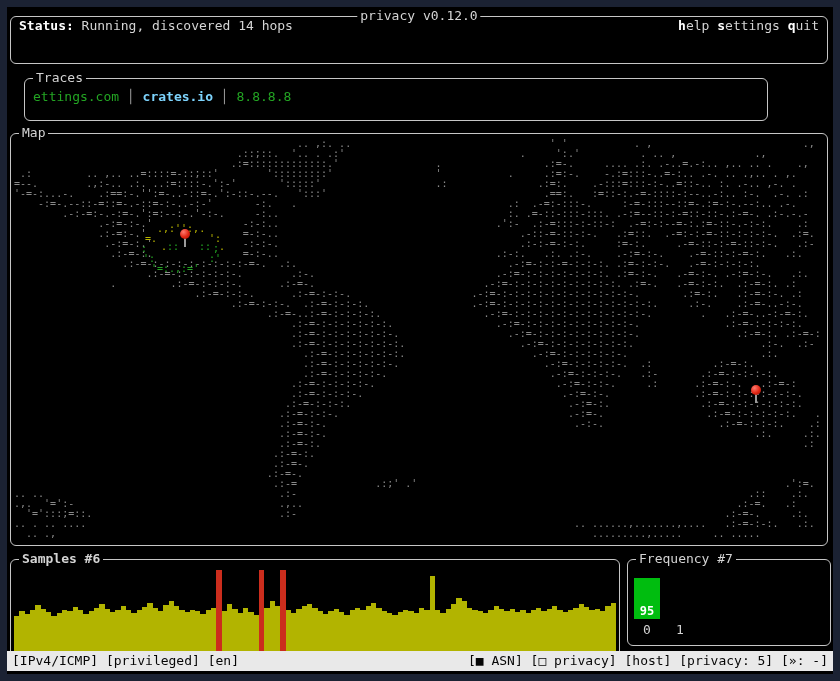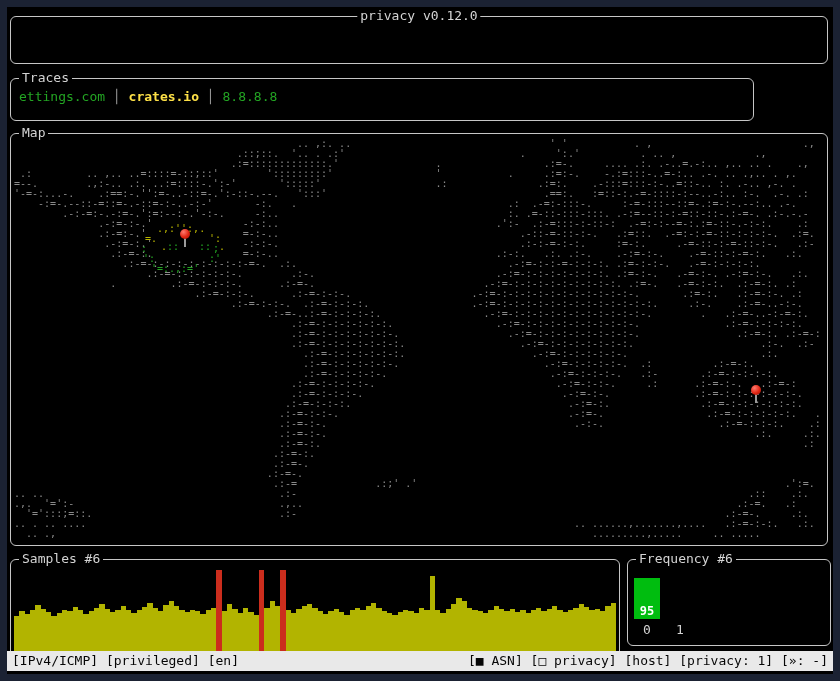--- a/index.html
+++ b/index.html
@@ -13,41 +13,41 @@
 
   
   #header { left:3px; top:9px; width:818px; height:48px; }
   .hrow { display:flex; justify-content:space-between; padding:0 8px; font-size:13px; line-height:18px; white-space:pre; }
   .hrow:first-child { margin-top:4px; }
   .lbl { font-weight:bold; color:#ffffff; }
   .menu span.mi { color:#d4d4d4; }
   .menu b { color:#fff; }
 
   
-  #traces { left:3px; top:71px; width:744px; height:43px; }
+  #traces { left:17px; top:71px; width:744px; height:43px; }
   #traces .content { padding:10px 8px 0 8px; font-size:13px; white-space:pre; }
   .trace { color:#23a523; }
-  .trace.sel { color:#fde047; font-weight:bold; }
+  .trace.sel { color:#7dd3fc; font-weight:bold; }
   .sep { color:#9a9a9a; }
 
   
   #map { left:3px; top:126px; width:818px; height:413px; }
   #map-art { position:absolute; left:3px; top:5px; font-size:10px; line-height:10px; letter-spacing:0; color:#8a8a8a; white-space:pre; }
   .ovl { position:absolute; font-size:10px; line-height:10px; white-space:pre; }
   .ovl.g { color:#23a523; } .ovl.y { color:#b8b400; }
   .pin { position:absolute; width:10px; height:19px; }
   .pin .stem { position:absolute; left:4px; top:8px; width:2px; height:10px; background:#9a9a9a; }
   .pin .head { position:absolute; left:0; top:0; width:10px; height:10px; border-radius:50%;
                background:radial-gradient(circle at 35% 30%, #ff7a6e, #e02412 55%, #8f1408); }
   #hopbox { position:absolute; left:119px; top:358px; width:597px; height:40px; border:1px solid #c6c6c6; border-radius:4px; background:#000; }
   #hopbox .panel-title { top:-9px; }
   #hopbox .content { padding:9px 0 0 6px; font-size:13px; white-space:pre; color:#d4d4d4; }
 
   
-  #samples { left:3px; top:552px; width:610px; height:109px; }
+  #samples { left:3px; top:552px; width:610px; height:109px;font-weight:bold; }
   #samples .chart { position:absolute; left:3px; right:3px; top:10px; bottom:5px; display:flex; align-items:flex-end; }
   #samples .bar { flex:1 1 auto; background:#b2b400; }
   #samples .bar.red { background:#cb2d1d; height:100% !important; }
 
   
   #frequency { left:620px; top:552px; width:204px; height:87px; }
   #frequency .chart { position:absolute; left:6px; top:18px; bottom:26px; width:26px; }
   #frequency .fbar { position:absolute; bottom:0; width:100%; background:#00bd0f; }
   #frequency .fval { position:absolute; bottom:1px; width:100%; text-align:center; font-size:12px; font-weight:bold; color:#fff; }
   #frequency .xlabels { position:absolute; left:6px; bottom:8px; font-size:13px; color:#d4d4d4; }
@@ -58,20 +58,24 @@
   #statusbar { position:absolute; left:0; top:644px; width:826px; height:20px; background:#e9e9e9; color:#060606;
                display:flex; justify-content:space-between; padding:0 5px; font-size:13px; line-height:20px; white-space:pre; }
 </style>
 </head>
 <body>
 
 <div class="screen">
 
   <div class="panel" id="header">
     <span class="panel-title center">privacy v0.12.0</span>
+    <div class="hrow">
+      <span><span class="lbl">Status:</span><span> Running, discovered 14 hops</span></span>
+      <span class="menu" id="menu"><span class="mi"><b>h</b>elp </span><span class="mi"><b>s</b>ettings </span><span class="mi"><b>q</b>uit</span></span>
+    </div>
   </div>
 
   <div class="panel" id="traces">
     <span class="panel-title">Traces</span>
     <div class="content"><span class="trace">ettings.com</span><span class="sep"> │ </span><span class="trace sel">crates.io</span><span class="sep"> │ </span><span class="trace">8.8.8.8</span></div>
   </div>
 
   <div class="panel" id="map">
     <span class="panel-title">Map</span>
     <pre id="map-art">                                               .. ,:. ..                                 ' '           . ,                         ., 
@@ -253,28 +257,28 @@
         <div class="bar" style="height: 60%;"></div>
         <div class="bar" style="height: 56%;"></div>
         <div class="bar" style="height: 58%;"></div>
         <div class="bar" style="height: 55%;"></div>
         <div class="bar" style="height: 61%;"></div>
         <div class="bar" style="height: 64%;"></div>
       </div>
   </div>
 
   <div class="panel" id="frequency">
-    <span class="panel-title">Frequency #6</span>
+    <span class="panel-title">Frequency #7</span>
     <div class="chart">
       <div class="fbar" id="freq-bar" style="height: 100%;"></div>
       <div class="fval">95</div>
     </div>
     <div class="xlabels">
       <span class="xl0">0</span><span class="xl1">1</span>
     </div>
   </div>
 
   <div id="statusbar">
     <span id="sb-left"><span>[IPv4/ICMP]</span><span> [privileged]</span><span> [en]</span></span>
-    <span id="sb-right"><span>[■ ASN]</span><span> [□ privacy]</span><span> [host]</span><span> [privacy: 1]</span><span> [»: -]</span></span>
+    <span id="sb-right"><span>[■ ASN]</span><span> [□ privacy]</span><span> [host]</span><span> [privacy: 5]</span><span> [»: -]</span></span>
   </div>
 
 </div>
 
 </body></html>

